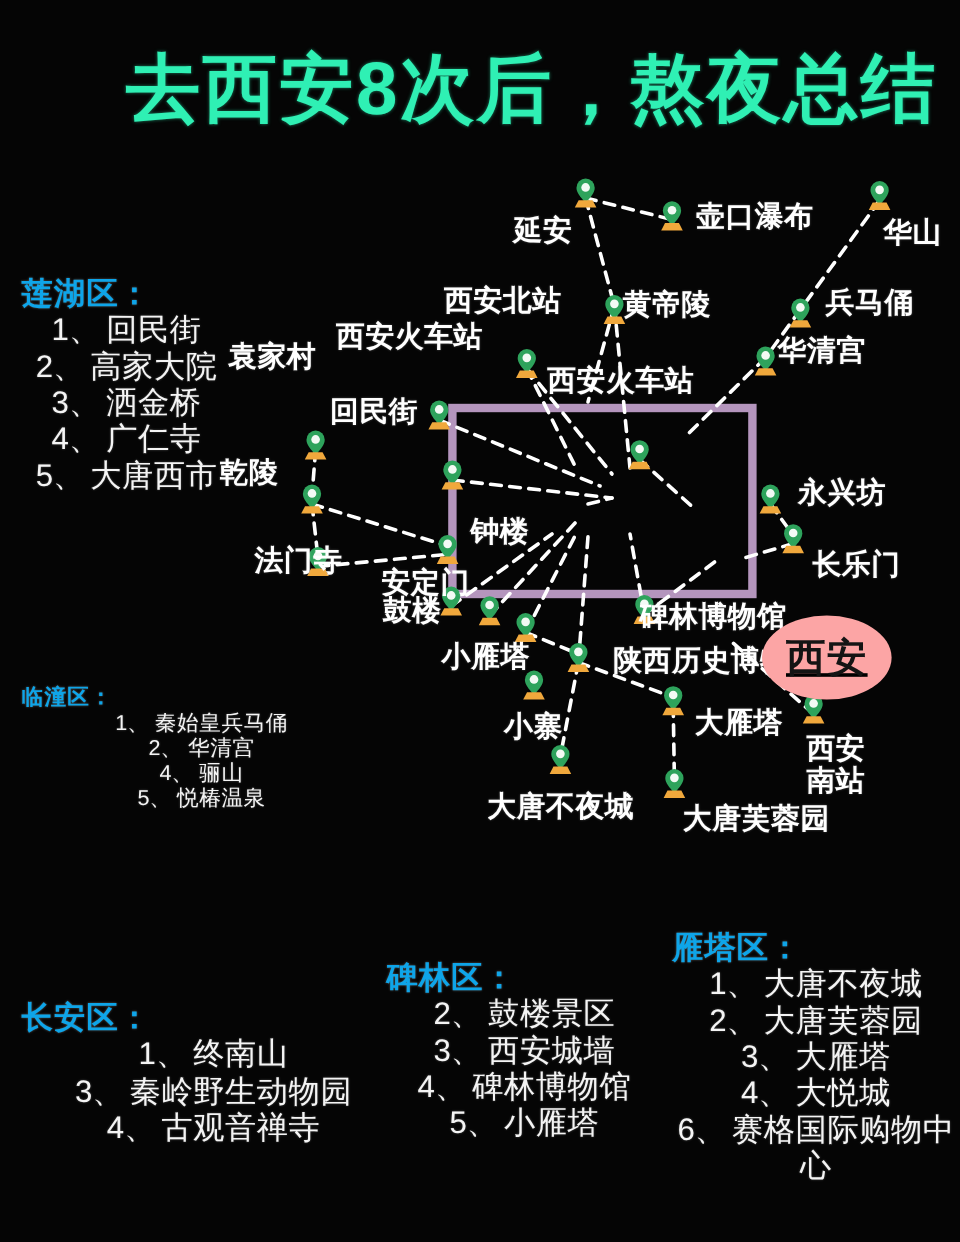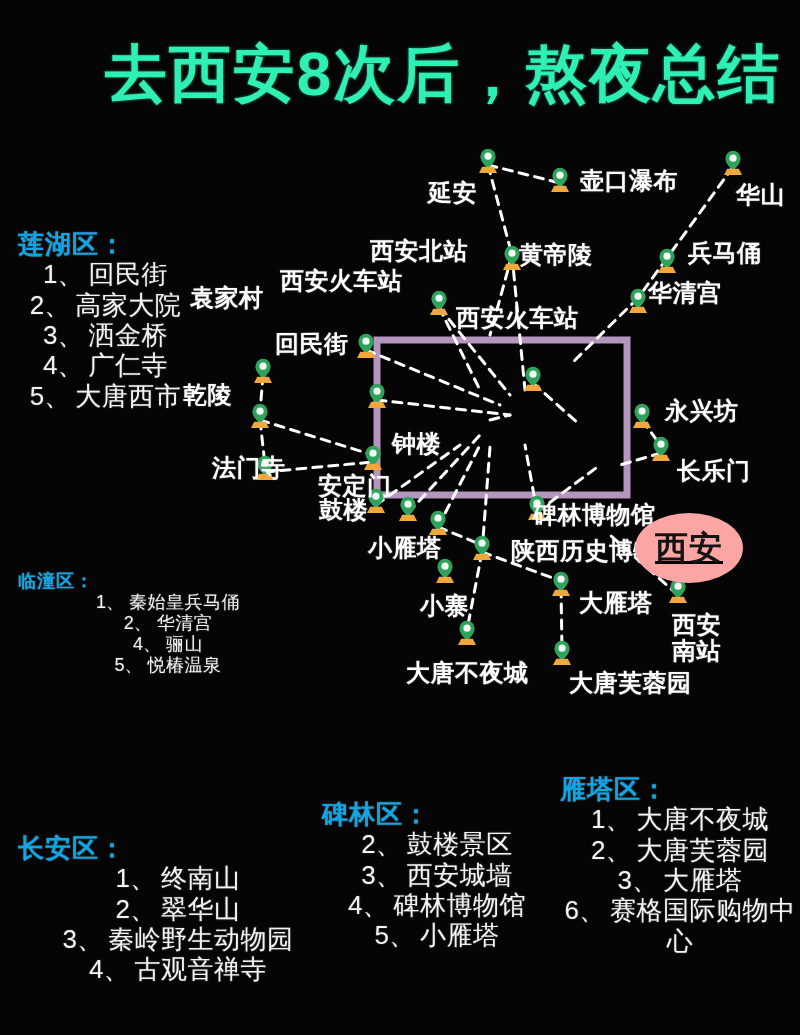--- a/index.html
+++ b/index.html
@@ -349,30 +349,30 @@
 <div class="list-block" id="block-lintong">
     <div class="list-head">临潼区：</div>
     <div class="list-item"><span class="num">1、</span><span class="nm">秦始皇兵马俑</span></div>
     <div class="list-item"><span class="num">2、</span><span class="nm">华清宫</span></div>
     <div class="list-item"><span class="num">4、</span><span class="nm">骊山</span></div>
     <div class="list-item"><span class="num">5、</span><span class="nm">悦椿温泉</span></div>
   </div>
 <div class="list-block" id="block-changan">
     <div class="list-head">长安区：</div>
     <div class="list-item"><span class="num">1、</span><span class="nm">终南山</span></div>
-    <div class="list-item"><span class="num">2、</span><span class="nm">翠华山</span></div>
     <div class="list-item"><span class="num">3、</span><span class="nm">秦岭野生动物园</span></div>
     <div class="list-item"><span class="num">4、</span><span class="nm">古观音禅寺</span></div>
   </div>
 <div class="list-block" id="block-beilin">
     <div class="list-head">碑林区：</div>
     <div class="list-item"><span class="num">2、</span><span class="nm">鼓楼景区</span></div>
     <div class="list-item"><span class="num">3、</span><span class="nm">西安城墙</span></div>
     <div class="list-item"><span class="num">4、</span><span class="nm">碑林博物馆</span></div>
     <div class="list-item"><span class="num">5、</span><span class="nm">小雁塔</span></div>
   </div>
 <div class="list-block" id="block-yanta">
     <div class="list-head">雁塔区：</div>
     <div class="list-item"><span class="num">1、</span><span class="nm">大唐不夜城</span></div>
     <div class="list-item"><span class="num">2、</span><span class="nm">大唐芙蓉园</span></div>
     <div class="list-item"><span class="num">3、</span><span class="nm">大雁塔</span></div>
+    <div class="list-item"><span class="num">4、</span><span class="nm">大悦城</span></div>
     <div class="list-item"><span class="num">6、</span><span class="nm">赛格国际购物中心</span></div>
   </div>
 
 </body></html>

